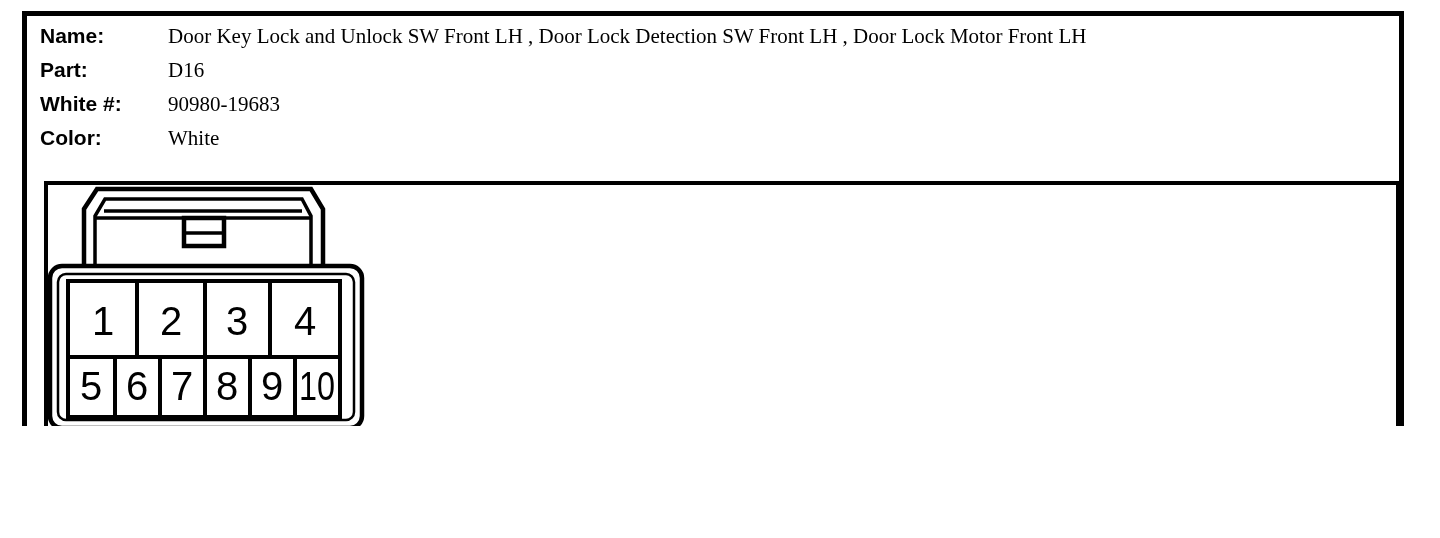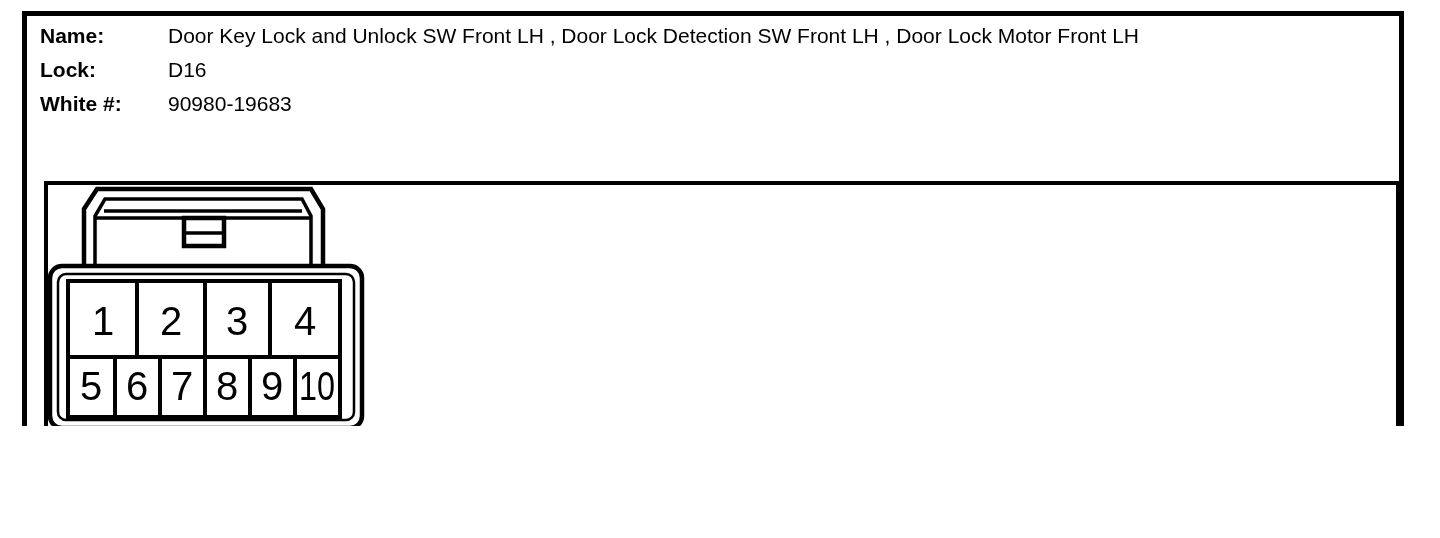--- a/index.html
+++ b/index.html
@@ -29,21 +29,21 @@
     align-items: center;
     font-size: 21px;
     line-height: 34px;
     white-space: pre;
   }
   .header-label {
     width: 128px;
     font-weight: bold;
     flex: 0 0 auto;
   }
-  .header-value { flex: 0 0 auto; }
+  .header-value { flex: 0 0 auto; font-family: Liberation Serif, serif; }
   .diagram-frame {
     position: absolute;
     left: 44px; top: 181px;
     width: 1356px; height: 305px;
     border: 4px solid #000000;
   }
   .diagram-svg {
     position: absolute;
     left: 44px; top: 181px;
     width: 1356px; height: 305px;
@@ -60,26 +60,30 @@
 <div class="page">
 
   <div class="outer-border"></div>
 
   <div class="header-block">
     <div class="header-row">
       <span class="header-label">Name:</span>
       <span class="header-value">Door Key Lock and Unlock SW Front LH , Door Lock Detection SW Front LH , Door Lock Motor Front LH</span>
     </div>
     <div class="header-row">
-      <span class="header-label">Lock:</span>
+      <span class="header-label">Part:</span>
       <span class="header-value">D16</span>
     </div>
     <div class="header-row">
       <span class="header-label">White #:</span>
       <span class="header-value">90980-19683</span>
+    </div>
+    <div class="header-row">
+      <span class="header-label">Color:</span>
+      <span class="header-value">White</span>
     </div>
   </div>
 
   <div class="diagram-frame"></div>
 
   <svg class="diagram-svg" viewBox="44 181 1356 305" xmlns="http://www.w3.org/2000/svg">
 
     <g stroke="#000000" fill="none">
       <path stroke-width="4.5" d="M 84 266 L 84 209 L 97 189 L 311 189 L 323 209 L 323 266"></path>
       <path stroke-width="3.5" d="M 95 266 L 95 216 L 105 199 L 302 199 L 311 216 L 311 266"></path>

